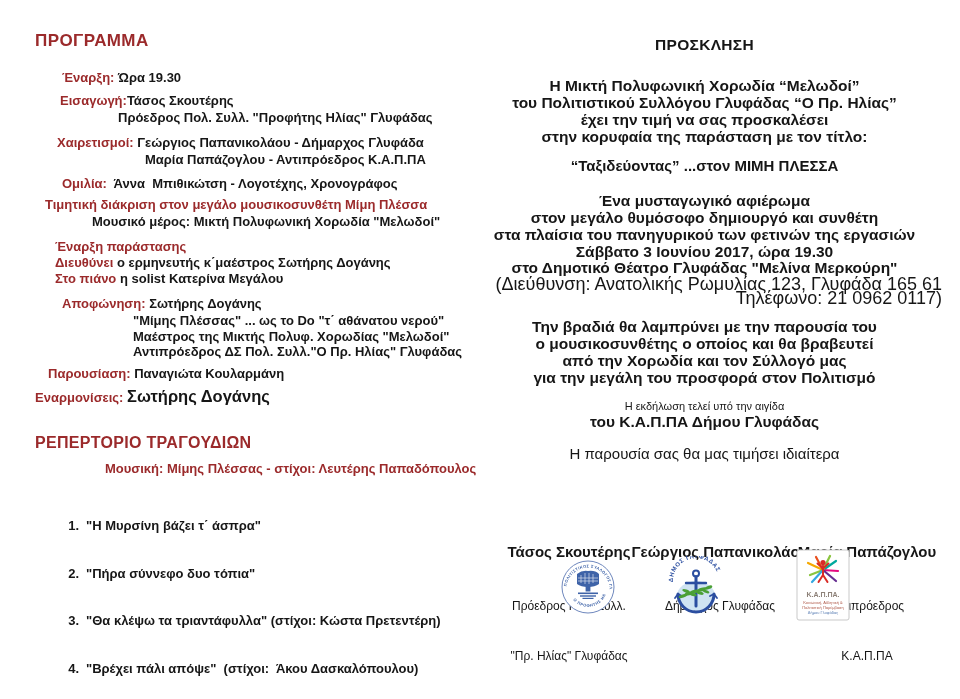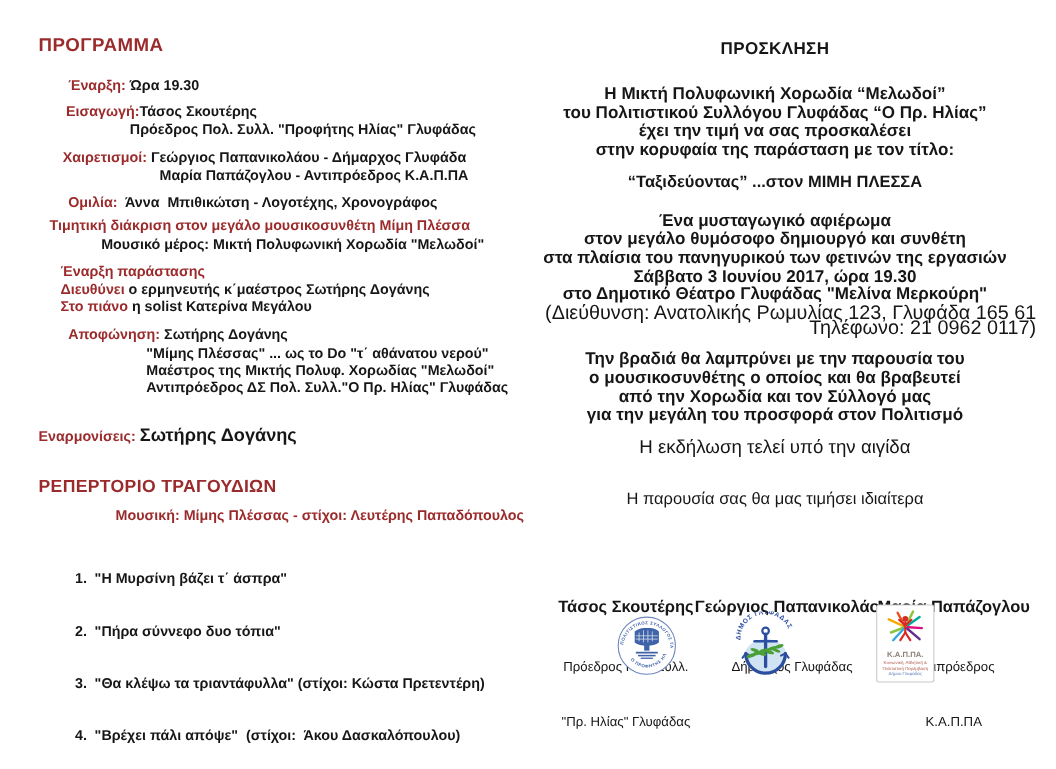--- a/index.html
+++ b/index.html
@@ -12,21 +12,21 @@
   .abs{position:absolute;white-space:pre;font-weight:bold;font-size:13px;line-height:16px;color:#161616;}
   .red{color:#9b2a2b;}
   .red2{color:#ab2123;}
   .ctr{left:0;right:0;text-align:left;}
   .t17{font-size:17px;letter-spacing:.4px;}
   .t16{font-size:16px;letter-spacing:.3px;}
   .songrow{line-height:15.6px;}
   .num{display:inline-block;width:26px;text-align:right;padding-right:7px;}
   .rline{position:absolute;left:0;right:0;text-align:center;white-space:pre;font-weight:bold;font-size:15.5px;line-height:17px;color:#161616;}
   .sm{font-size:18px;font-weight:normal;text-align:right;}
-  .xs{font-size:17px;font-weight:normal;}
+  .xs{font-size:11px;font-weight:normal;}
   .sig{position:absolute;text-align:center;transform:translateX(-50%);white-space:pre;}
   .sig .nm{font-weight:bold;font-size:15px;line-height:17px;}
   .sig .rl{font-weight:normal;font-size:12px;line-height:13.5px;}
   .logo{position:absolute;}
   .harm-name{font-size:16.5px;color:#161616;}
 </style>
 </head>
 <body>
 
 <div class="page">
@@ -49,20 +49,21 @@
 
     <p class="abs red" style="top:239px;left:20px;">Έναρξη παράστασης</p>
     <p class="abs" style="top:255px;left:20px;"><span class="red">Διευθύνει</span><span> ο ερμηνευτής κ΄μαέστρος Σωτήρης Δογάνης</span></p>
     <p class="abs" style="top:271px;left:20px;"><span class="red">Στο πιάνο</span><span> η solist Κατερίνα Μεγάλου</span></p>
 
     <p class="abs" style="top:296px;left:27px;"><span class="red">Αποφώνηση:</span><span> Σωτήρης Δογάνης</span></p>
     <p class="abs" style="top:313px;left:98px;">"Μίμης Πλέσσας" ... ως το Do "τ΄ αθάνατου νερού"</p>
     <p class="abs" style="top:329px;left:98px;">Μαέστρος της Μικτής Πολυφ. Χορωδίας "Μελωδοί"</p>
     <p class="abs" style="top:344px;left:98px;">Αντιπρόεδρος ΔΣ Πολ. Συλλ."Ο Πρ. Ηλίας" Γλυφάδας</p>
 
+    <p class="abs" style="top:366px;left:13px;"><span class="red">Παρουσίαση:</span><span> Παναγιώτα Κουλαρμάνη</span></p>
 
     <p class="abs ctr" style="top:388px;width:380px;"><span class="red">Εναρμονίσεις: </span><span class="harm-name">Σωτήρης Δογάνης</span></p>
 
     <h2 class="abs ctr red t16" style="top:435px;width:424px;">ΡΕΠΕΡΤΟΡΙΟ ΤΡΑΓΟΥΔΙΩΝ</h2>
     <p class="abs red" style="top:461px;left:30px;padding-left:40px;">Μουσική: Μίμης Πλέσσας - στίχοι: Λευτέρης Παπαδόπουλος</p>
 
     <div class="abs" style="top:486px;left:18px;">
       <div class="songrow"><span class="num">1.</span><span>"Η Μυρσίνη βάζει τ΄ άσπρα"</span></div>
       <div class="songrow"><span class="num">2.</span><span>"Πήρα σύννεφο δυο τόπια"</span></div>
       <div class="songrow"><span class="num">3.</span><span>"Θα κλέψω τα τριαντάφυλλα" (στίχοι: Κώστα Πρετεντέρη)</span></div>
@@ -95,20 +96,21 @@
     <p class="rline red2" style="top:259px;">στο Δημοτικό Θέατρο Γλυφάδας "Μελίνα Μερκούρη"</p>
     <p class="rline sm" style="top:276px;">(Διεύθυνση: Ανατολικής Ρωμυλίας 123, Γλυφάδα 165 61</p>
     <p class="rline sm" style="top:290px;">Τηλέφωνο: 21 0962 0117)</p>
 
     <p class="rline" style="top:318px;">Την βραδιά θα λαμπρύνει με την παρουσία του</p>
     <p class="rline" style="top:335px;">ο μουσικοσυνθέτης ο οποίος και θα βραβευτεί</p>
     <p class="rline" style="top:352px;">από την Χορωδία και τον Σύλλογό μας</p>
     <p class="rline" style="top:369px;">για την μεγάλη του προσφορά στον Πολιτισμό</p>
 
     <p class="rline xs" style="top:398px;">Η εκδήλωση τελεί υπό την αιγίδα</p>
+    <p class="rline" style="top:413px;">του Κ.Α.Π.ΠΑ Δήμου Γλυφάδας</p>
 
     <p class="rline" style="top:445px;font-size:15px;font-weight:normal;">Η παρουσία σας θα μας τιμήσει ιδιαίτερα</p>
 
     <div class="sig" style="top:507px;left:102px;">
       <div class="nm">Τάσος Σκουτέρης</div>
       <div class="rl" style="margin-top:4px;">Πρόεδρος Πολ. Συλλ.</div>
       <div class="rl">"Πρ. Ηλίας" Γλυφάδας</div>
     </div>
     <div class="sig" style="top:507px;left:253px;">
       <div class="nm">Γεώργιος Παπανικολάου</div>

